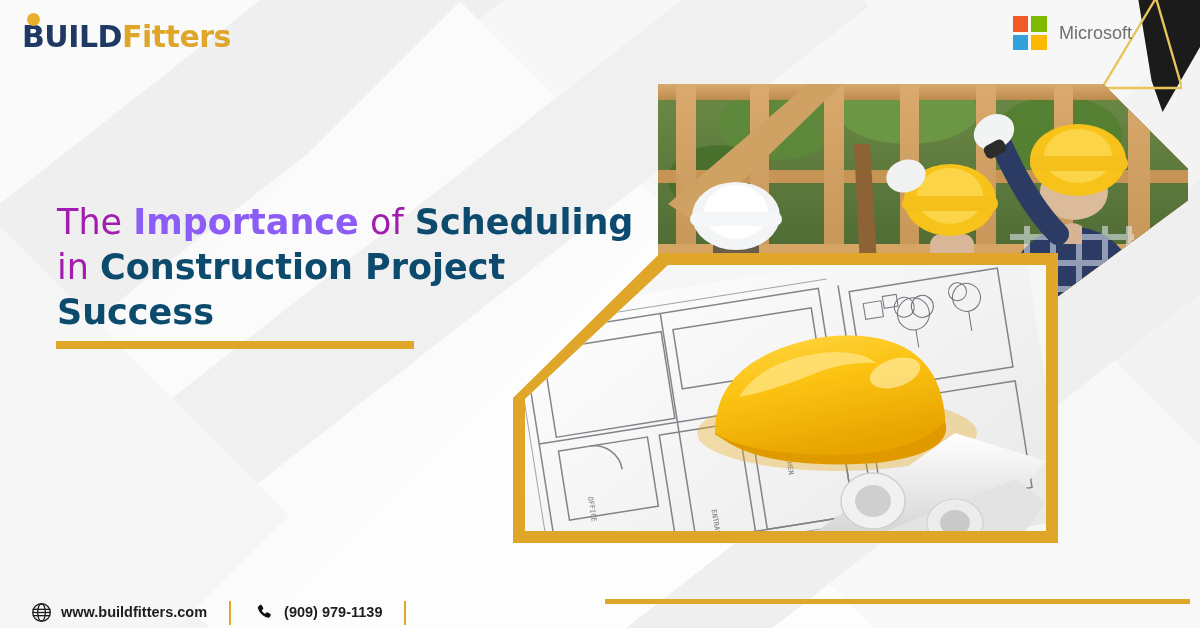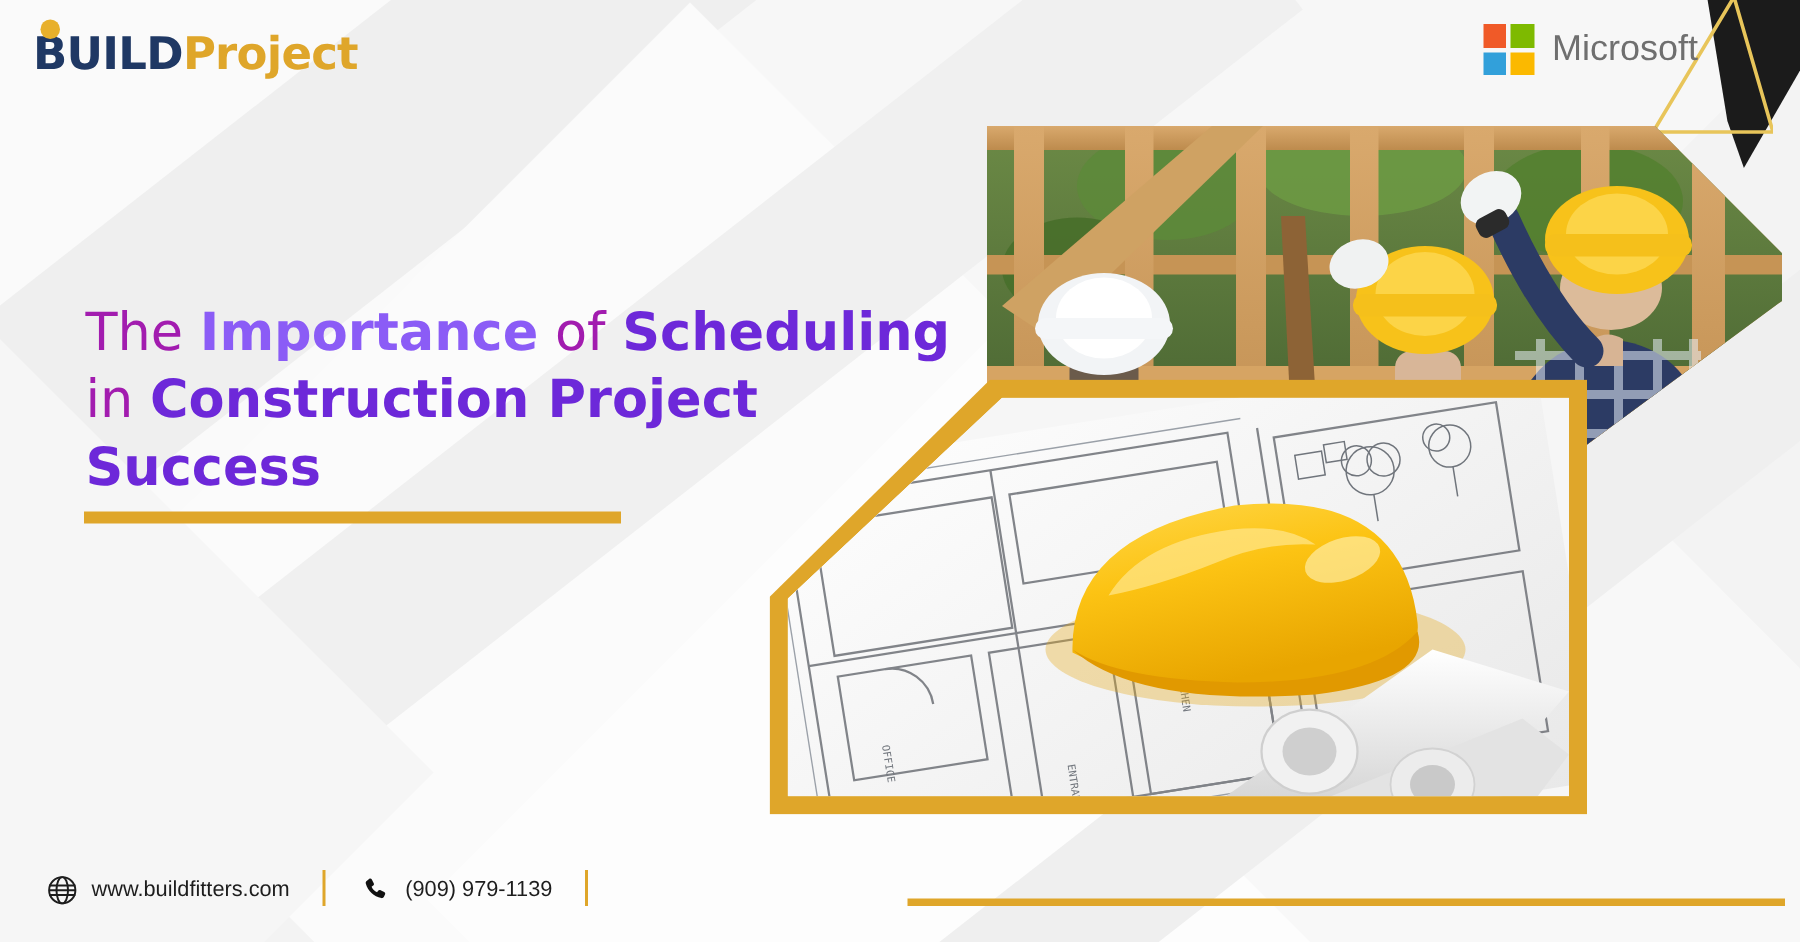--- a/index.html
+++ b/index.html
@@ -48,32 +48,32 @@
   .logo .fitters{
     font-size:30px;font-weight:bold;color:#dfa62a;letter-spacing:-0.5px;
     font-family:"DejaVu Sans", sans-serif;line-height:1;
   }
 
   
   .ms-badge{position:absolute;right:68px;top:16px;display:flex;align-items:center;gap:12px;}
   .ms-squares{width:34px;height:34px;display:grid;grid-template-columns:1fr 1fr;grid-template-rows:1fr 1fr;gap:3px;}
   .ms-squares i{display:block;}
   .ms-text{display:flex;flex-direction:column;line-height:1.12;}
-  .ms-text .m1{font-size:24px;color:#6f6f6f;font-family:"Liberation Sans",sans-serif;}
+  .ms-text .m1{font-size:18px;color:#6f6f6f;font-family:"Liberation Sans",sans-serif;}
   .ms-text .m2{font-size:19px;color:#6f6f6f;font-family:"Liberation Sans",sans-serif;}
 
   
   .headline{
     position:absolute;left:57px;top:200px;width:600px;
     font-size:35px;line-height:1.28;font-weight:bold;
     font-family:"DejaVu Sans", sans-serif;
   }
   .headline .light{font-weight:normal;color:#a21caf;}
   .headline .navy{color:#8b5cf6;}
-  .headline .gold{color:#6d28d9;}
+  .headline .gold{color:#0c4a6e;}
   .headline-rule{position:absolute;left:56px;top:341px;width:358px;height:8px;background:#dfa62a;}
 
   
   .photo-top{
     position:absolute;left:658px;top:84px;width:530px;height:265px;
     clip-path:polygon(0% 0%, 84% 0%, 100% 32%, 100% 44%, 62% 100%, 0% 100%);
     overflow:hidden;background:#b9874f;
   }
   .photo-frame{
     position:absolute;left:513px;top:253px;width:545px;height:290px;
@@ -81,21 +81,21 @@
     clip-path:polygon(27% 0%, 100% 0%, 100% 100%, 0% 100%, 0% 50%);
   }
   .photo-bottom{
     position:absolute;left:525px;top:265px;width:521px;height:266px;
     background:#f4f4f4;overflow:hidden;
     clip-path:polygon(27.5% 0%, 100% 0%, 100% 100%, 0% 100%, 0% 50.5%);
   }
   .photo-bottom svg, .photo-top svg{display:block;}
 
   
-  .footer{position:absolute;left:30px;top:576px;display:flex;align-items:flex-end;height:28px;}
+  .footer{position:absolute;left:30px;top:601px;display:flex;align-items:flex-start;height:28px;font-weight:bold;}
   .f-item{display:flex;align-items:center;gap:9px;color:#1d1d1d;font-size:14.5px;
           font-family:"Liberation Sans",sans-serif;}
   .f-sep{width:2px;height:24px;background:#dfa62a;margin:0 22px;}
   .f-icon{width:22px;height:22px;display:flex;align-items:center;justify-content:center;}
   .footer-rule{position:absolute;left:605px;top:599px;width:585px;height:5px;background:#dfa62a;}
 </style>
 </head>
 <body>
 
 <div id="banner">
@@ -113,21 +113,21 @@
   </div>
 
   <div class="corner-black"></div>
   <svg class="corner-triangle" viewBox="0 0 86 100">
     <polygon points="60,2 6,92 86,92" fill="none" stroke="#e8c55a" stroke-width="2.4"></polygon>
   </svg>
 
   <div class="logo">
     <span class="dot"></span>
     <span class="build">BUILD</span>
-    <span class="fitters">Project</span>
+    <span class="fitters">Fitters</span>
   </div>
 
   <div class="ms-badge">
     <div class="ms-squares">
       <i style="background:#f05a28"></i>
         <i style="background:#7eba00"></i>
       <i style="background:#32a0da"></i>
         <i style="background:#fbb900"></i>
     </div>
     <div class="ms-text">

